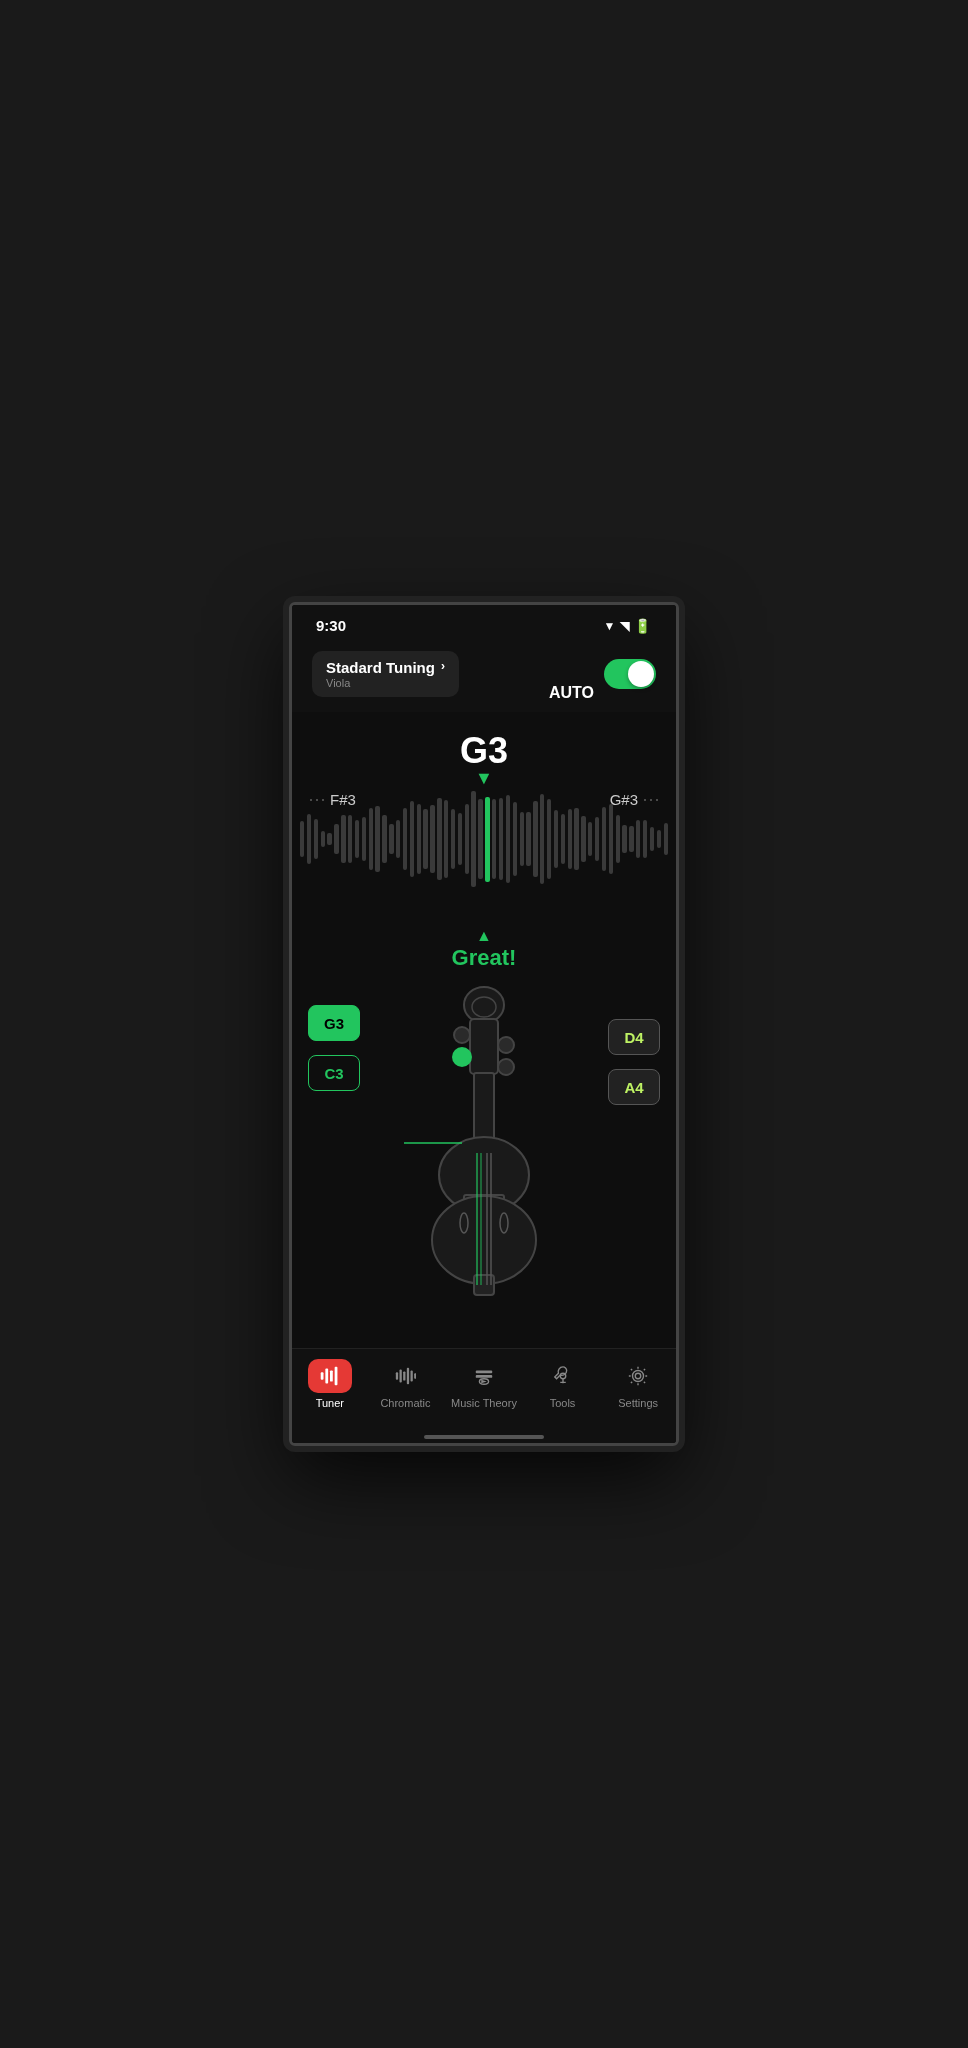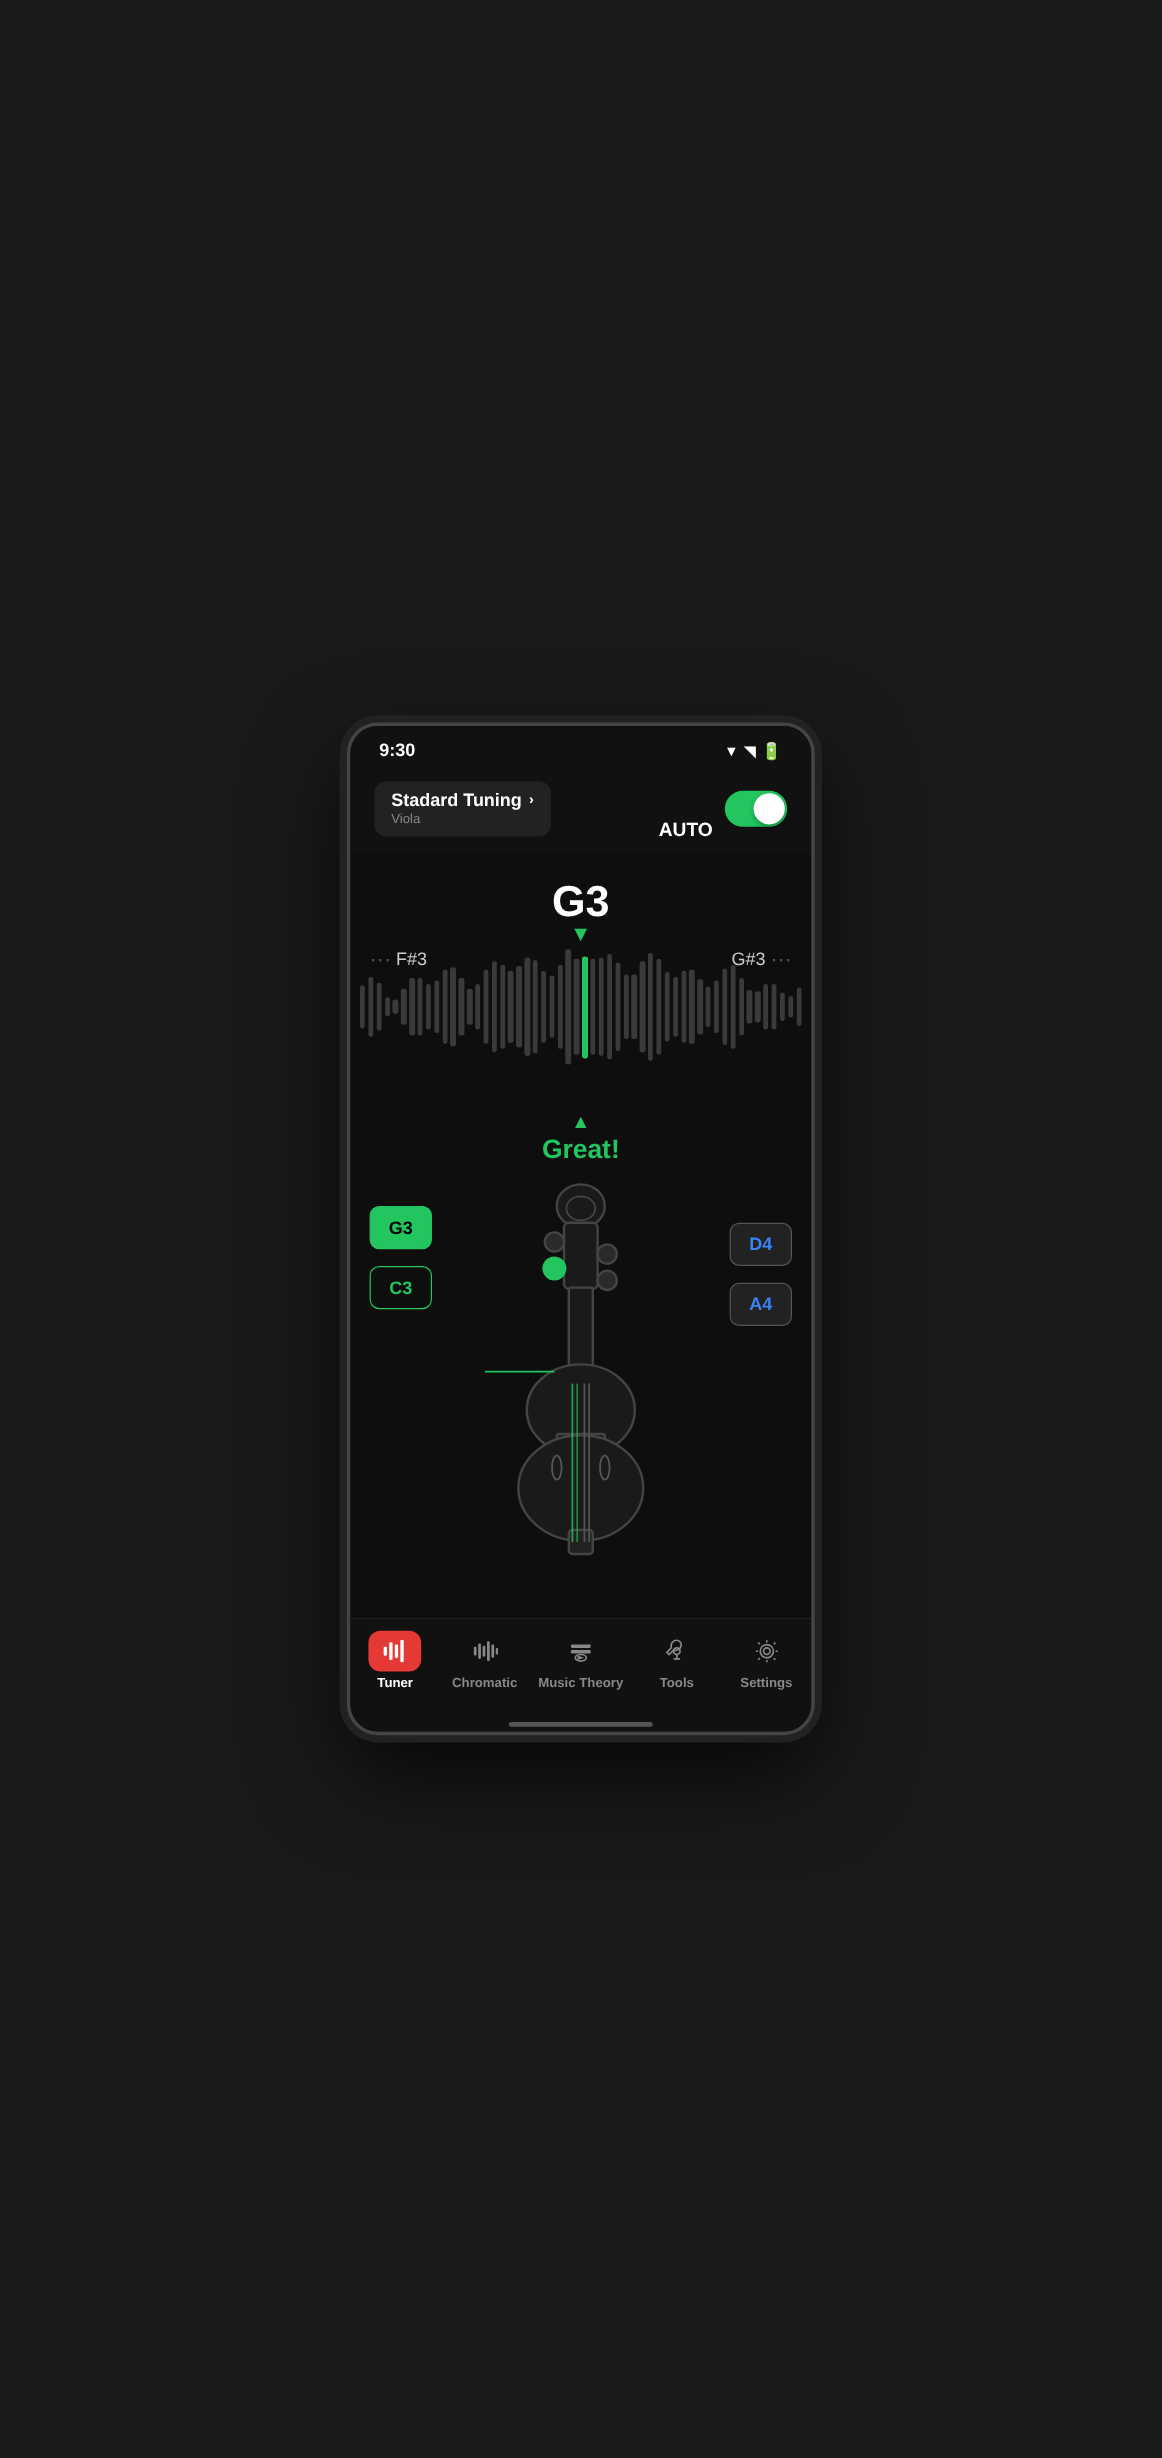--- a/index.html
+++ b/index.html
@@ -8,21 +8,21 @@
       display: flex;
       justify-content: center;
       align-items: center;
       min-height: 100vh;
       font-family: -apple-system, BlinkMacSystemFont, 'Helvetica Neue', Arial, sans-serif;
     }
     .phone-shell {
       width: 390px;
       height: 844px;
       background: #111;
-      border-radius: 26px;
+      border-radius: 6px;
       border: 3px solid #444;
       box-shadow: 0 0 0 6px #222, 0 30px 80px rgba(0,0,0,0.8);
       overflow: hidden;
       position: relative;
       display: flex;
       flex-direction: column;
     }
     .status-bar {
       background: #111;
       color: #fff;
@@ -252,21 +252,21 @@
     .string-buttons-right {
       position: absolute;
       right: 16px;
       top: 44px;
       display: flex;
       flex-direction: column;
       gap: 14px;
     }
     .string-btn {
       background: #222;
-      color: #3b82f6;
+      color: #bef264;
       border: 1.5px solid #555;
       border-radius: 8px;
       width: 52px;
       height: 36px;
       display: flex;
       align-items: center;
       justify-content: center;
       font-size: 15px;
       font-weight: 700;
       cursor: pointer;
@@ -307,21 +307,21 @@
       display: flex;
       align-items: center;
       justify-content: center;
     }
     .nav-icon-wrapper.active-red {
       background: #e53935;
     }
     .nav-label {
       color: #888;
       font-size: 11px;
-      font-weight: 700;
+      font-weight: 400;
     }
     .nav-label.active {
       color: #fff;
     }
 
     
     .nav-svg {
       width: 22px;
       height: 22px;
     }

